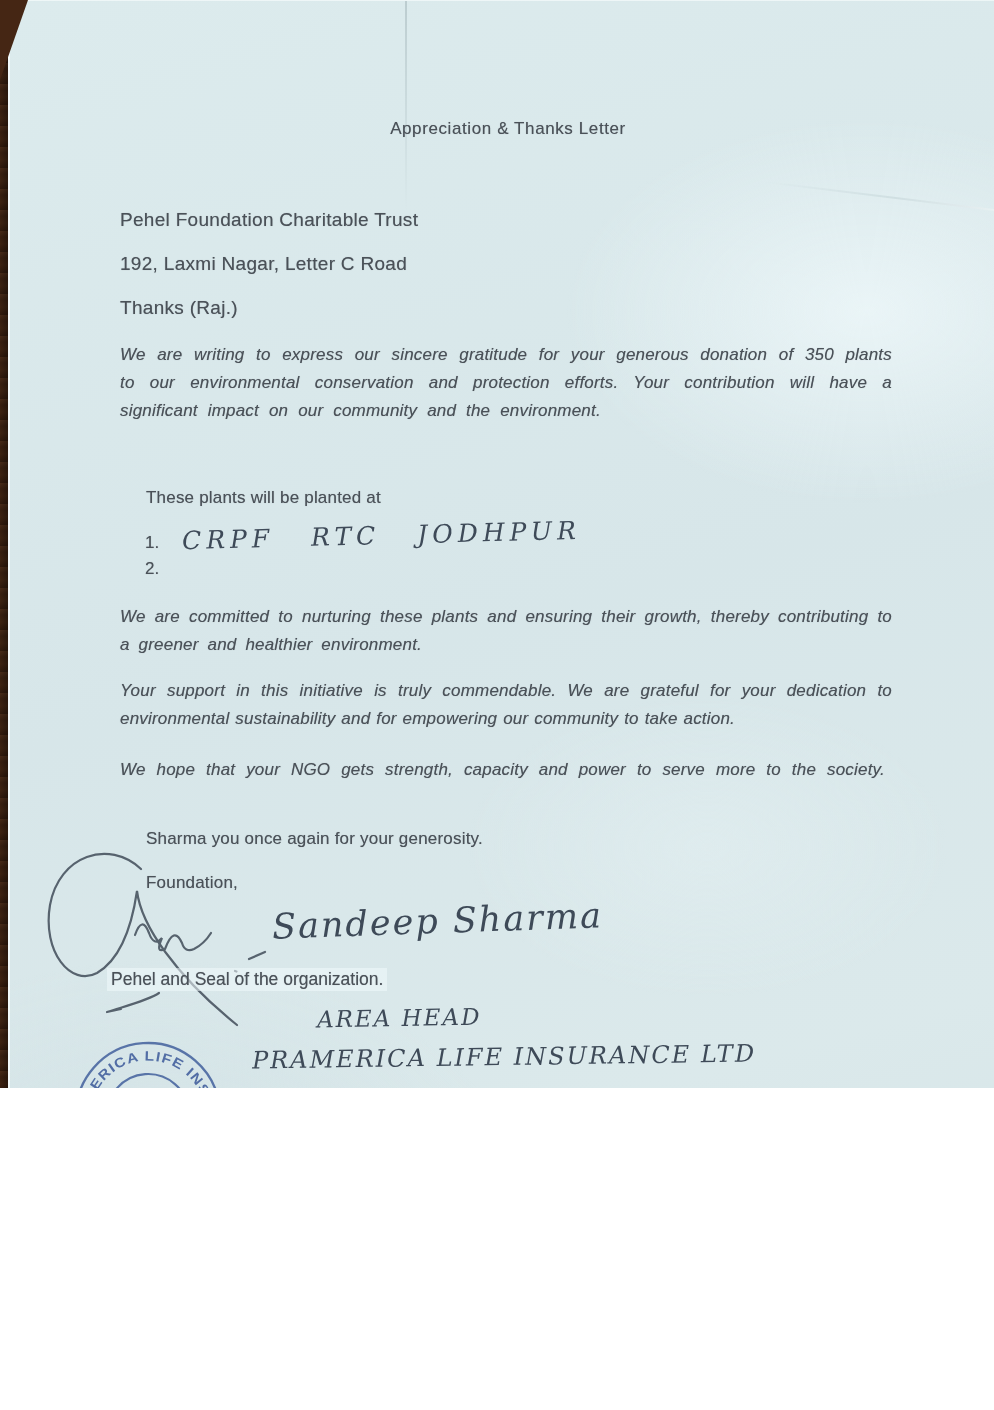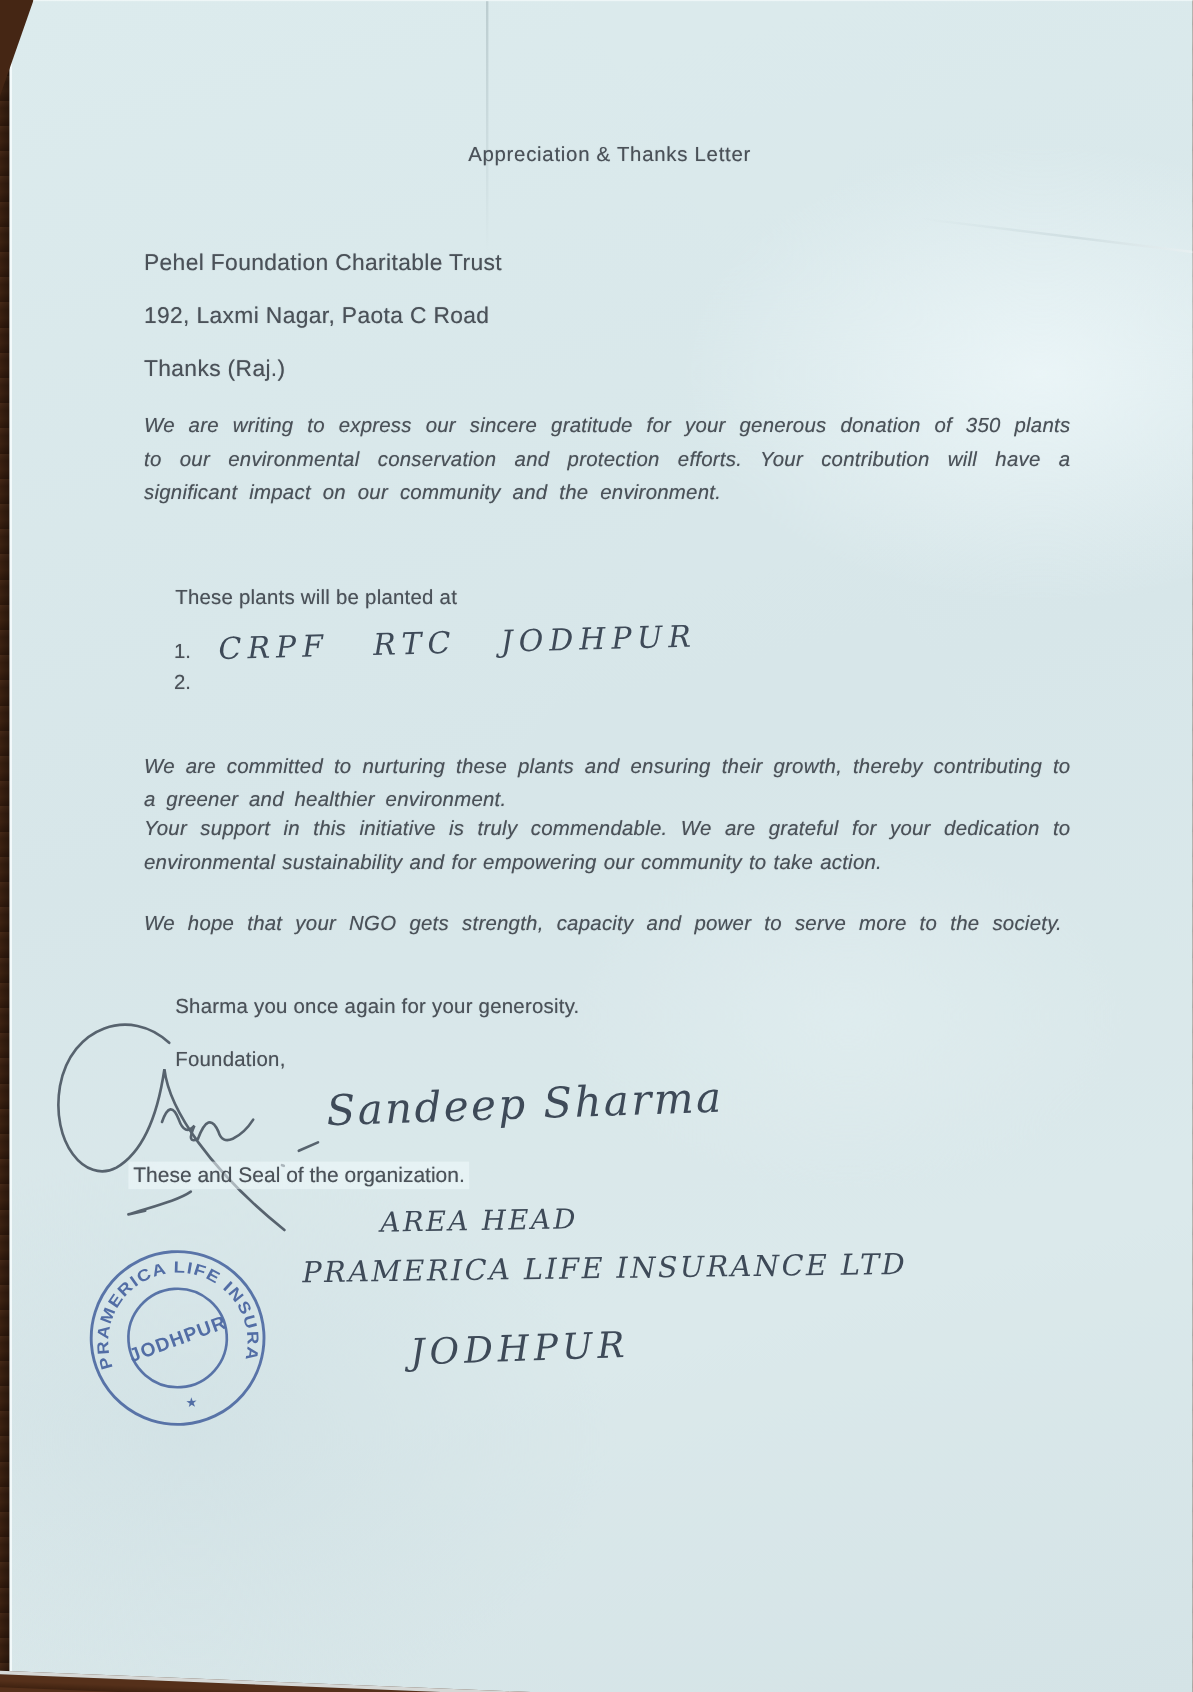--- a/index.html
+++ b/index.html
@@ -1,18 +1,18 @@
 <!DOCTYPE html>
 <html><head>
 <meta charset="utf-8">
 <style>
   html,body{margin:0;padding:0;}
   .page{
     position:relative;
-    width:994px;height:1410px;
+    width:994px;height:1088px;
     overflow:hidden;
     background:
       repeating-linear-gradient(to bottom,
         #5a351e 0px, #43241363 6px, #55301963 13px, #3c2010 21px),
       #4a2a16;
     font-family:"Liberation Sans",sans-serif;
   }
   .paper{
     position:absolute;left:8px;top:0;width:996px;height:1410px;
     background:
@@ -86,32 +86,32 @@
 
 <div class="page">
   <div class="paper">
 
     <div class="crease-v"></div>
     <div class="crease-d"></div>
 
     <div class="title printed">Appreciation &amp; Thanks Letter</div>
 
     <div class="addr printed" style="top:208px">Pehel Foundation Charitable Trust</div>
-    <div class="addr printed" style="top:252px">192, Laxmi Nagar, Paota C Road</div>
+    <div class="addr printed" style="top:252px">192, Laxmi Nagar, Letter C Road</div>
     <div class="addr printed" style="top:296px">Thanks (Raj.)</div>
 
     <div class="para printed" style="top:340px;word-spacing:5px">We are writing to express our sincere gratitude for your generous donation of 350 plants to our environmental conservation and protection efforts. Your contribution will have a significant impact on our community and the environment.</div>
 
     <div class="single printed" style="top:487px">These plants will be planted at</div>
 
     <div class="list-num printed" style="top:532px">1.</div>
     <div class="hand hand-location">CRPF RTC JODHPUR</div>
     <div class="list-num printed" style="top:558px">2.</div>
 
-    <div class="para printed" style="top:624px;word-spacing:4px">We are committed to nurturing these plants and ensuring their growth, thereby contributing to a greener and healthier environment.</div>
+    <div class="para printed" style="top:602px;word-spacing:4px">We are committed to nurturing these plants and ensuring their growth, thereby contributing to a greener and healthier environment.</div>
 
     <div class="para printed" style="top:755px;word-spacing:6px">We hope that your NGO gets strength, capacity and power to serve more to the society.</div>
 
     <div class="para printed" style="top:676px;word-spacing:1px">Your support in this initiative is truly commendable. We are grateful for your dedication to environmental sustainability and for empowering our community to take action.</div>
 
     <div class="single printed" style="top:828px">Sharma you once again for your generosity.</div>
 
     <div class="single printed" style="top:872px">Foundation,</div>
 
     <svg class="scribble" width="300" height="210" viewBox="0 0 300 210">
@@ -119,21 +119,21 @@
         <path d="M 104 22 C 72 -8 22 8 13 58 C 5 105 34 140 60 126 C 84 112 95 78 100 44 C 104 78 138 128 200 178"></path>
         <path d="M 98 88 q 7 -20 14 -2 q 5 14 13 5 q -7 16 3 11 q 9 -24 17 -6 q 3 10 12 6 q 10 -5 17 -16"></path>
         <path d="M 212 112 l 16 -7"></path>
         <path d="M 198 124 l 1.5 0.5"></path>
         <path d="M 70 165 C 92 158 112 153 122 146 M 70 165 l 14 -3"></path>
       </g>
     </svg>
 
     <div class="hand hand-signature">Sandeep Sharma</div>
 
-    <div class="seal-caption printed">These and Seal of the organization.</div>
+    <div class="seal-caption printed">Pehel and Seal of the organization.</div>
 
     <div class="hand hand-designation">AREA HEAD</div>
     <div class="hand hand-company">PRAMERICA LIFE INSURANCE LTD</div>
     <div class="hand hand-city">JODHPUR</div>
 
     <div class="stamp">
       <svg width="156" height="156" viewBox="0 0 156 156">
         <defs>
           <path id="stampArc" d="M 22.6 98.7 A 58 58 0 1 1 133.4 98.7"></path>
         </defs>

